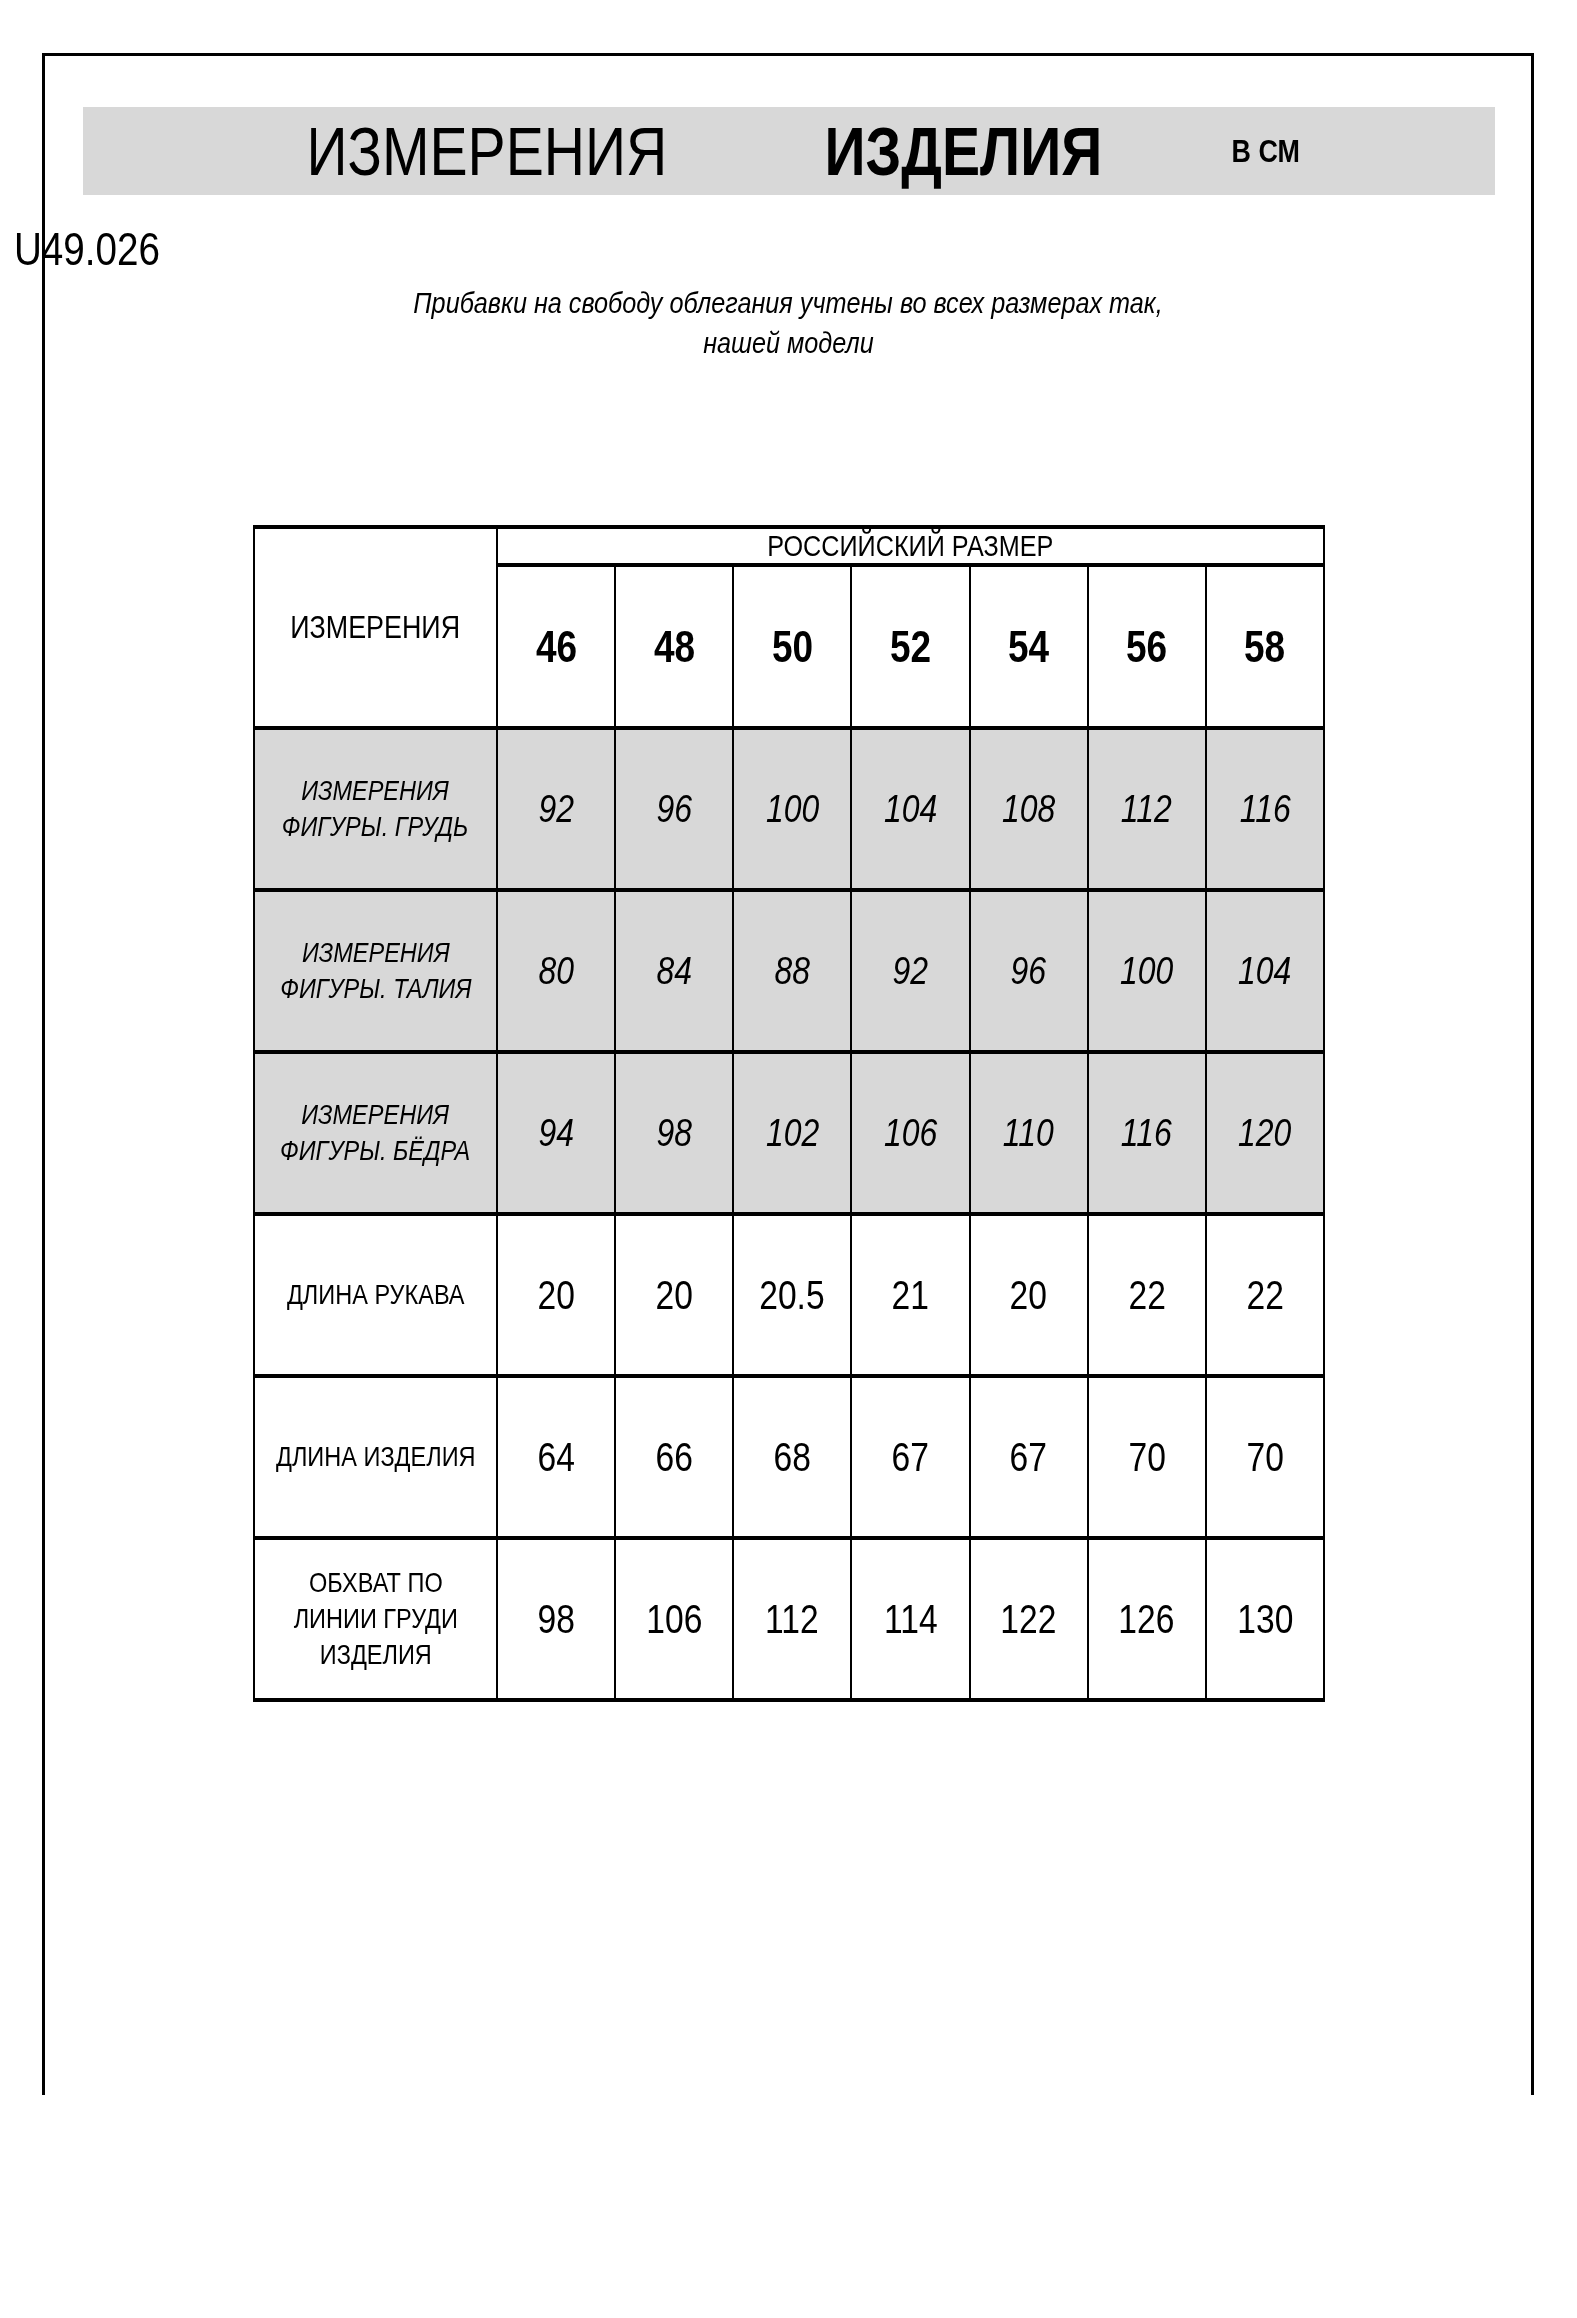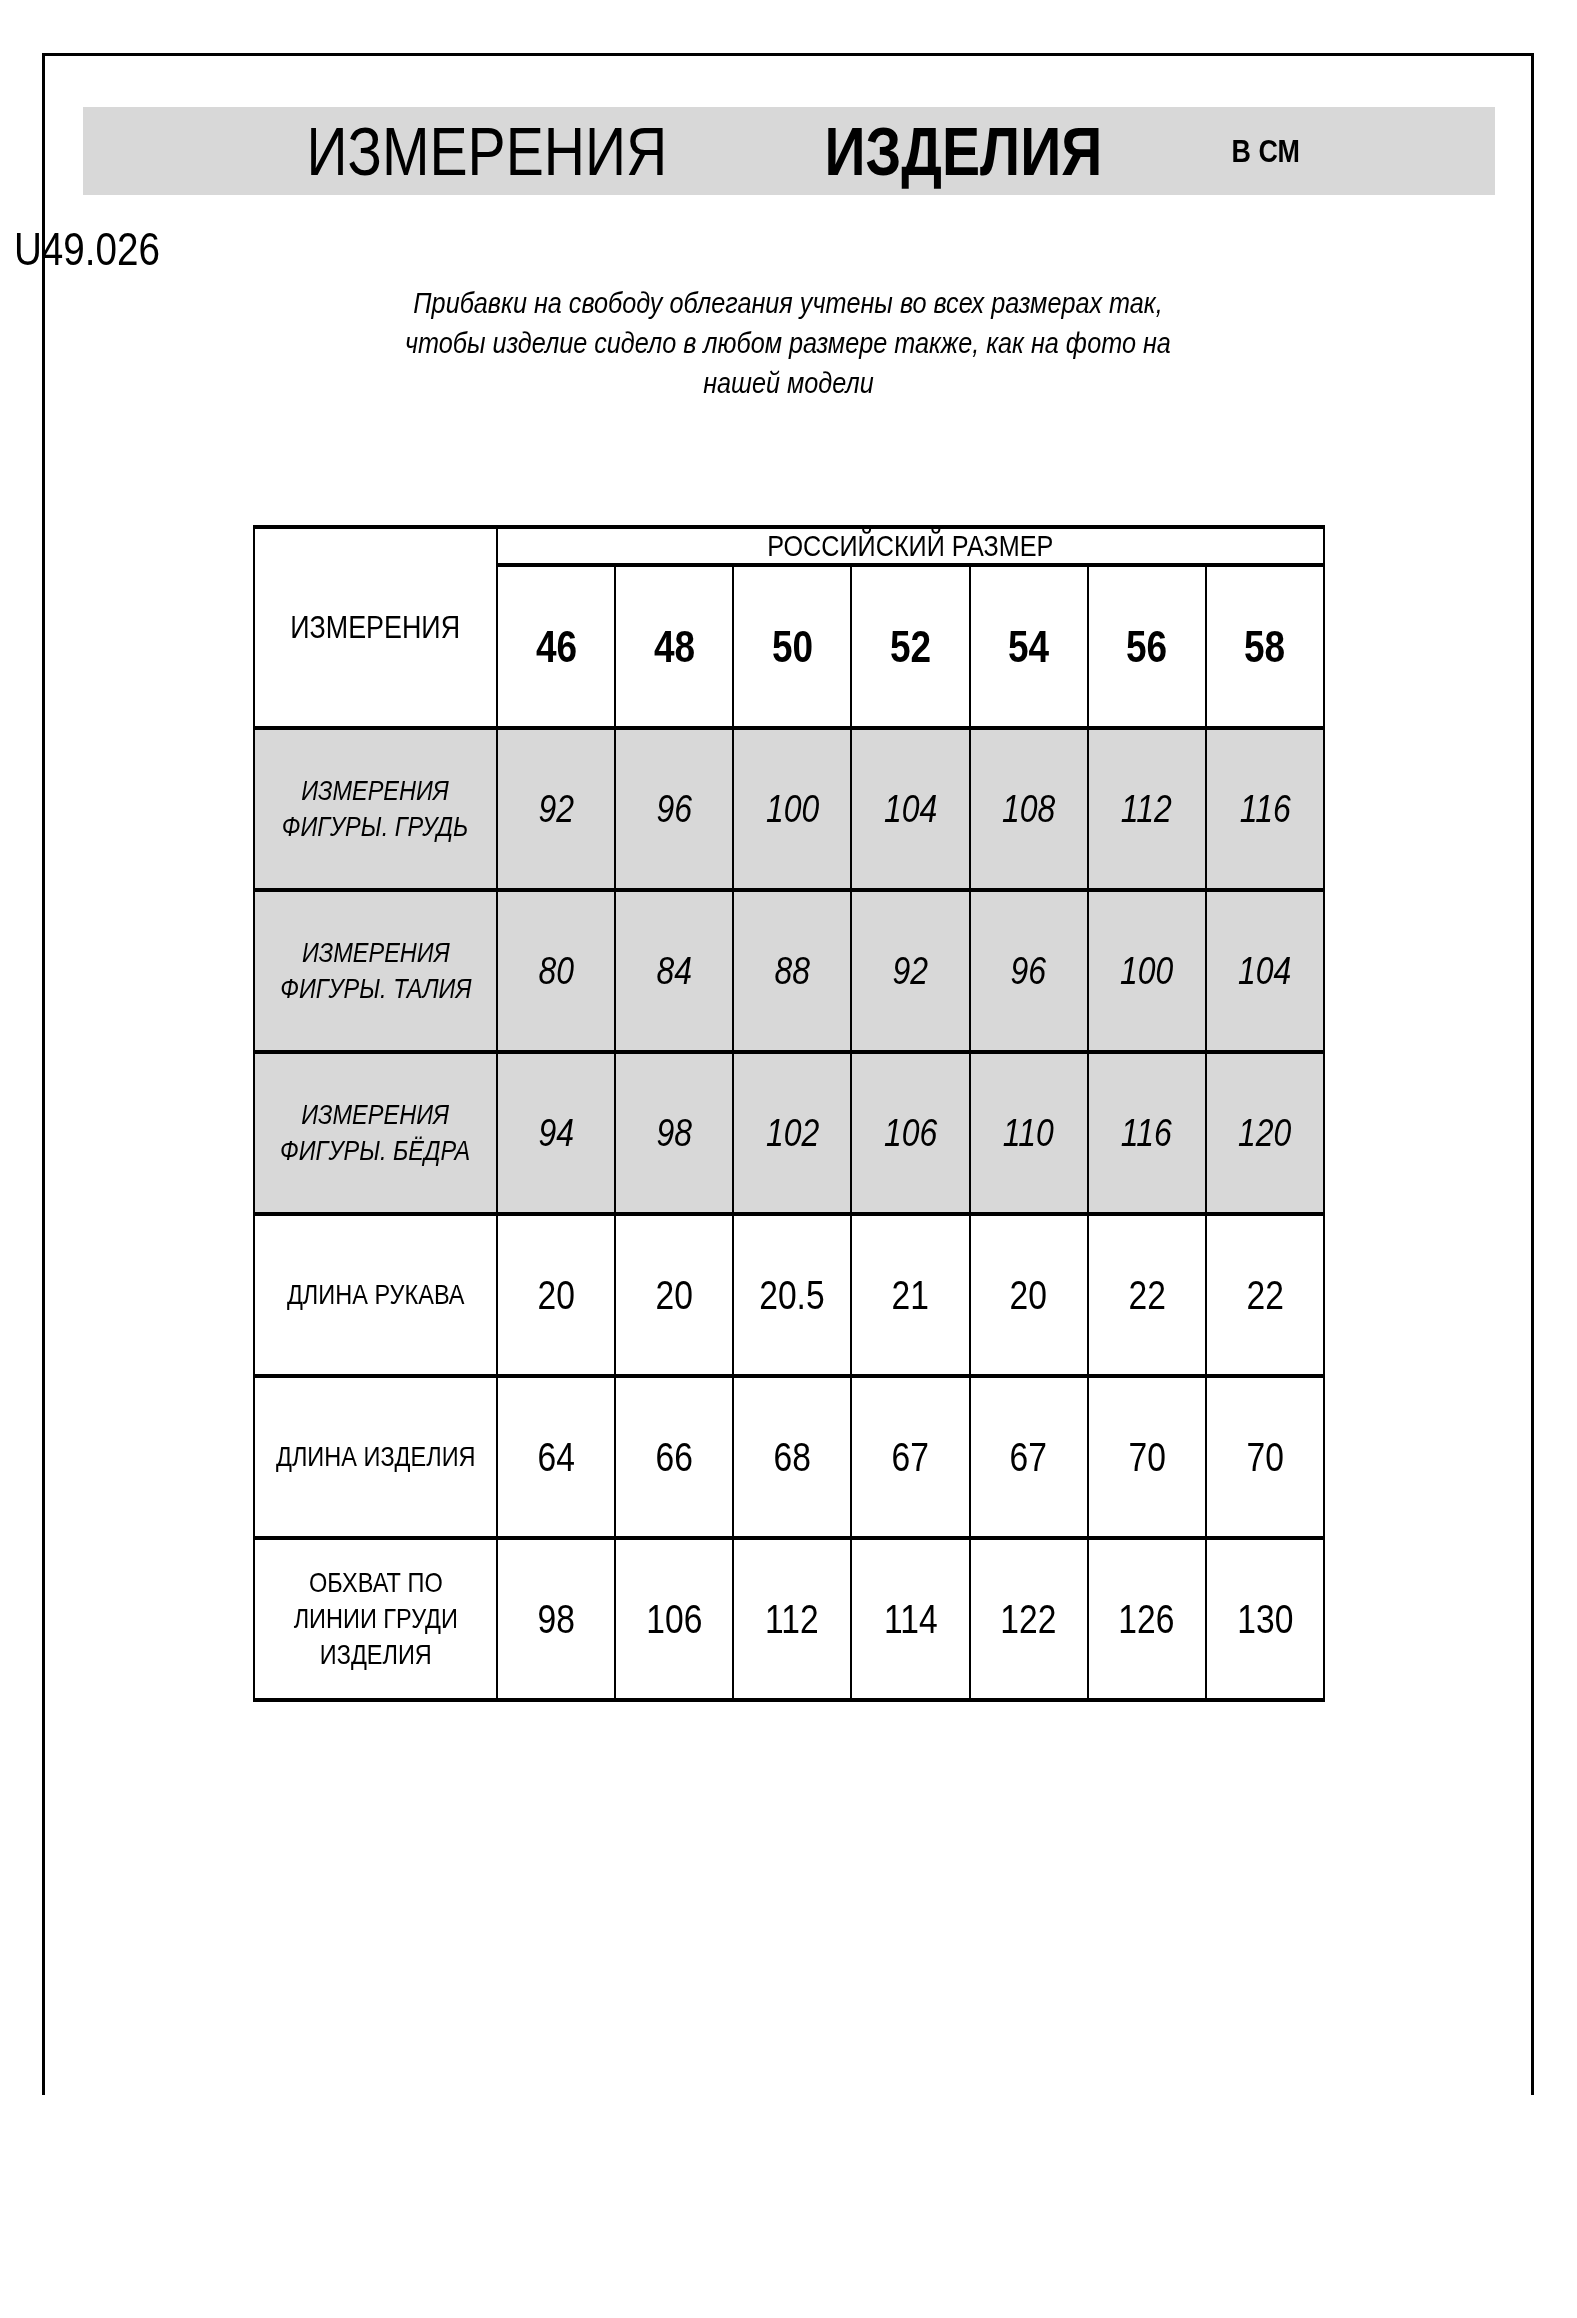--- a/index.html
+++ b/index.html
@@ -118,21 +118,20 @@
     <span class="title-big bold cx">ИЗДЕЛИЯ</span>
     <span class="title-unit cx">В СМ</span>
   </div>
 
   <div class="product-code">
     <span class="cx">U49.026</span>
   </div>
 
   <div class="note">
     <span class="line"><span class="cx">Прибавки на свободу облегания учтены во всех размерах так,</span></span>
-    <span class="line"><span class="cx">чтобы изделие сидело в любом размере также, как на фото на</span></span>
     <span class="line"><span class="cx">нашей модели</span></span>
   </div>
 
   <table class="size-table">
     <colgroup>
       <col style="width:243px">
       <col>
         <col>
         <col>
         <col>

